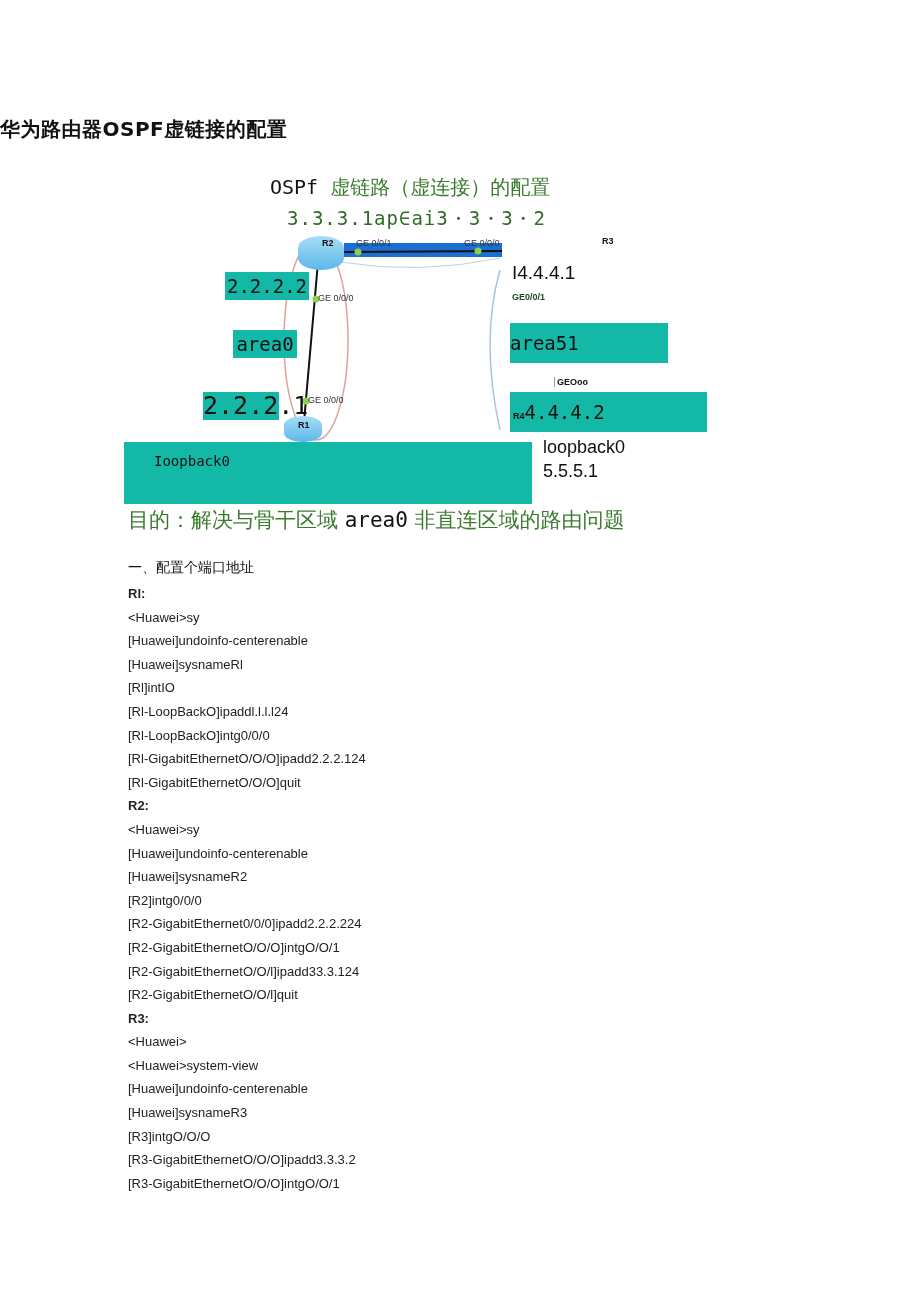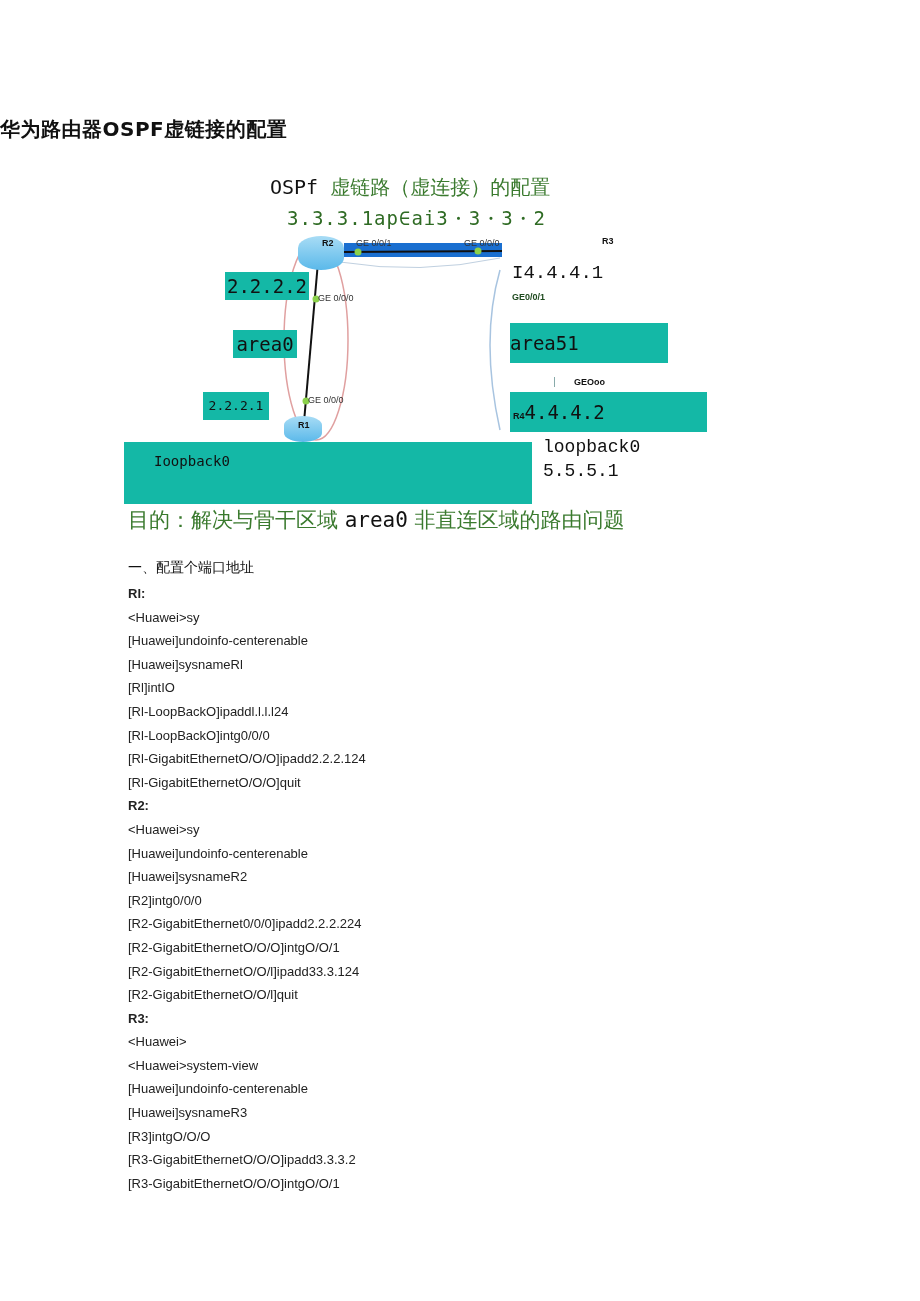--- a/index.html
+++ b/index.html
@@ -3,21 +3,21 @@
   <meta charset="utf-8">
   <style>
     html, body { margin: 0; padding: 0; background: #ffffff; }
     body { width: 920px; height: 1301px; position: relative; overflow: hidden; font-family: "Liberation Sans", sans-serif; color: #111; }
     .abs { position: absolute; }
     .title { left: 0; width: 830px; top: 116px; text-align: left; font-size: 20px; font-weight: bold; font-family: "DejaVu Sans", sans-serif; letter-spacing: 0.5px; }
     .subtitle { left: 270px; top: 174px; font-size: 20px; font-family: "DejaVu Sans Mono", monospace; }
     .subtitle .zh { color: #3a7a2e; font-family: "DejaVu Serif", serif; }
     .ipline { left: 287px; top: 206px; font-size: 19px; font-family: "DejaVu Sans Mono", monospace; color: #2f6b24; letter-spacing: 1px; }
     .greenbox { background: #14b8a6; position: absolute; font-family: "DejaVu Sans Mono", monospace; color: #111; }
-    .mono { font-family: Liberation Mono, monospace; }
+    .mono { font-family: Liberation Sans, sans-serif; }
     .small { font-size: 9px; font-family: "Liberation Sans", sans-serif; color: #333; }
     .tiny-bold { font-size: 9px; font-weight: bold; font-family: "Liberation Sans", sans-serif; }
     .purpose { left: 128px; top: 506px; font-size: 21px; color: #3a7a2e; font-family: "DejaVu Serif", serif; }
     .purpose .mono-dark { color: #111; font-family: "DejaVu Sans Mono", monospace; }
     .section { left: 128px; top: 559px; font-size: 14px; font-family: "DejaVu Sans", sans-serif; }
     .code { left: 128px; top: 582px; font-size: 13px; line-height: 23.6px; font-family: "Liberation Sans", sans-serif; color: #222; }
     .code .hdr { font-weight: bold; }
     .router { position: absolute; border-radius: 50% / 35%; background: linear-gradient(#a8dcf5, #5bb9ea); }
   </style>
 </head>
@@ -49,25 +49,25 @@
   <div class="abs tiny-bold" style="left:322px;top:238px;">R2</div>
   <div class="router" style="left:284px;top:416px;width:38px;height:26px;"></div>
   <div class="abs tiny-bold" style="left:298px;top:420px;">R1</div>
   <div class="abs tiny-bold" style="left:602px;top:236px;">R3</div>
 
   <div class="abs small" style="left:356px;top:238px;">GE 0/0/1</div>
   <div class="abs small" style="left:464px;top:238px;">GE 0/0/0</div>
   <div class="abs small" style="left:318px;top:293px;">GE 0/0/0</div>
   <div class="abs small" style="left:308px;top:395px;">GE 0/0/0</div>
   <div class="abs tiny-bold" style="left:512px;top:292px;color:#1e4a1e;">GE0/0/1</div>
-  <div class="abs tiny-bold" style="left:554px;top:377px;border-left:1px solid #8aa;padding-left:19px;">GEOoo</div>
+  <div class="abs tiny-bold" style="left:554px;top:377px;border-left:1px solid #8aa;padding-left:2px;">GEOoo</div>
 
   <div class="greenbox" style="left:225px;top:272px;width:84px;height:28px;font-size:19px;line-height:28px;text-align:center;">2.2.2.2</div>
   <div class="greenbox" style="left:233px;top:330px;width:64px;height:28px;font-size:19px;line-height:28px;text-align:center;">area0</div>
-  <div class="greenbox" style="left:203px;top:392px;width:66px;height:28px;font-size:13px;line-height:28px;text-align:center;">2.2.2.1</div>
+  <div class="greenbox" style="left:203px;top:392px;width:76px;height:28px;font-size:25px;line-height:28px;text-align:center;">2.2.2.1</div>
   <div class="abs mono" style="left:512px;top:262px;font-size:19px;">I4.4.4.1</div>
   <div class="greenbox" style="left:510px;top:323px;width:158px;height:40px;font-size:19px;line-height:40px;text-align:left;">area51</div>
   <div class="greenbox" style="left:510px;top:392px;width:197px;height:40px;line-height:40px;">
     <span style="font-size:9px;font-weight:bold;font-family:'Liberation Sans',sans-serif;margin-left:3px;">R4</span><span style="font-size:19px;">4.4.4.2</span>
   </div>
   <div class="greenbox" style="left:124px;top:442px;width:408px;height:62px;font-size:14px;line-height:24px;padding:0;">
     <div style="margin-left:30px;margin-top:7px;">Ioopback0</div>
   </div>
   <div class="abs mono" style="left:543px;top:435px;font-size:18px;line-height:24px;">
     <div>loopback0</div>

